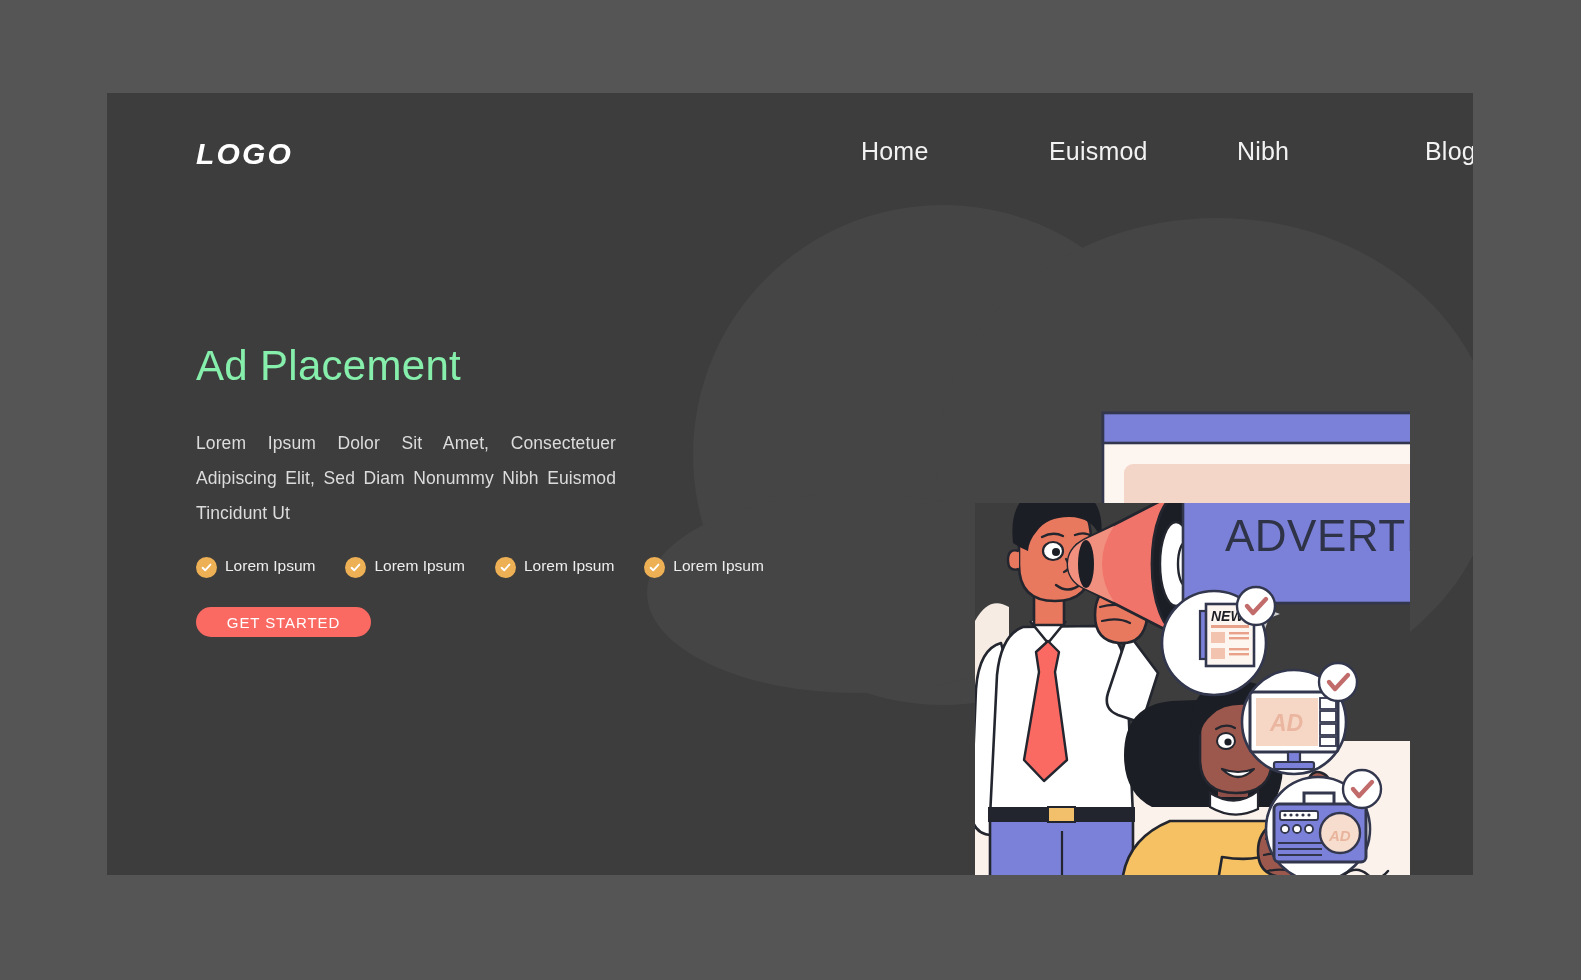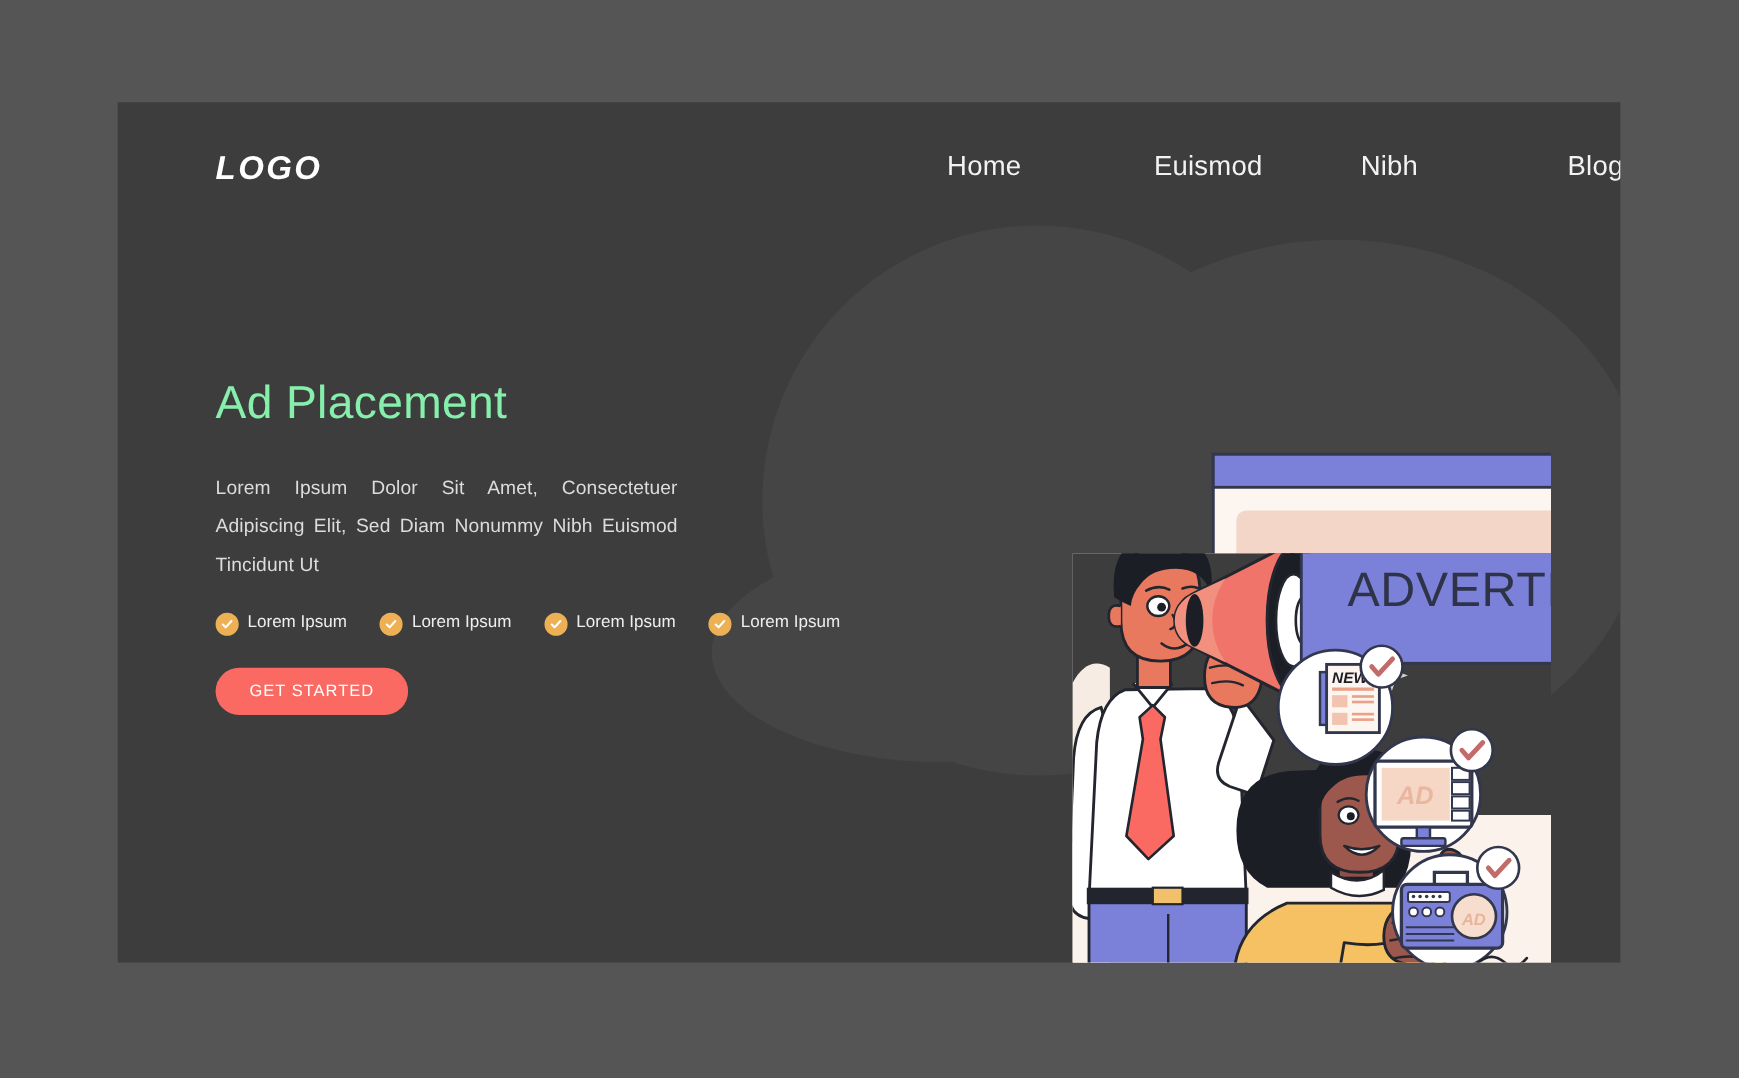--- a/index.html
+++ b/index.html
@@ -130,21 +130,21 @@
   .feature-label {
     color: #eeeeee;
     font-size: 15.5px;
     white-space: nowrap;
   }
 
   
   #cta-button {
     margin-top: 29px;
     width: 175px;
-    height: 43px;
+    height: 30px;
     border: none;
     border-radius: 22px;
     background: #fa6a63;
     color: #ffffff;
     font-family: "Liberation Sans", sans-serif;
     font-size: 15px;
     letter-spacing: 0.9px;
     cursor: pointer;
     display: flex;
     align-items: center;

